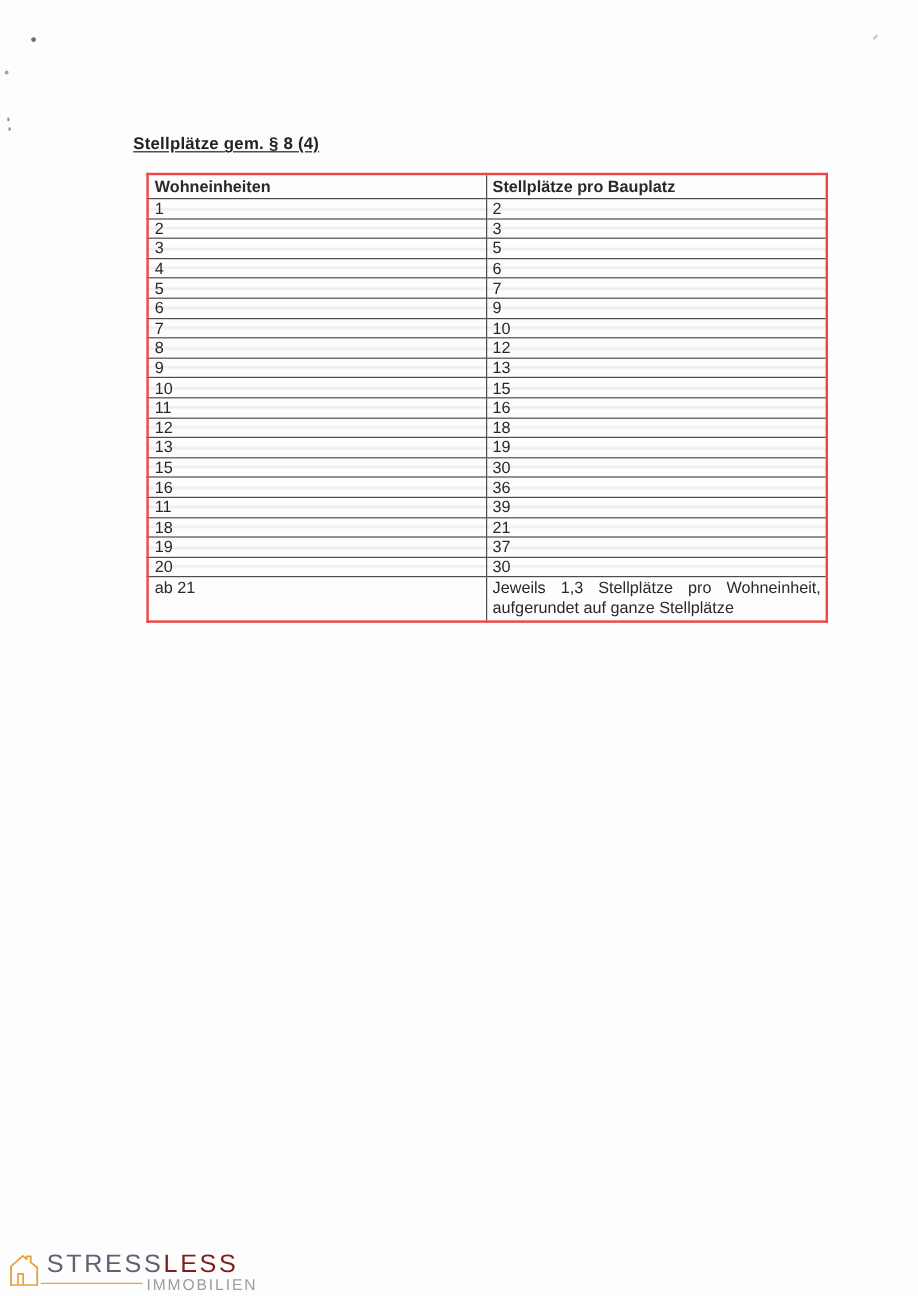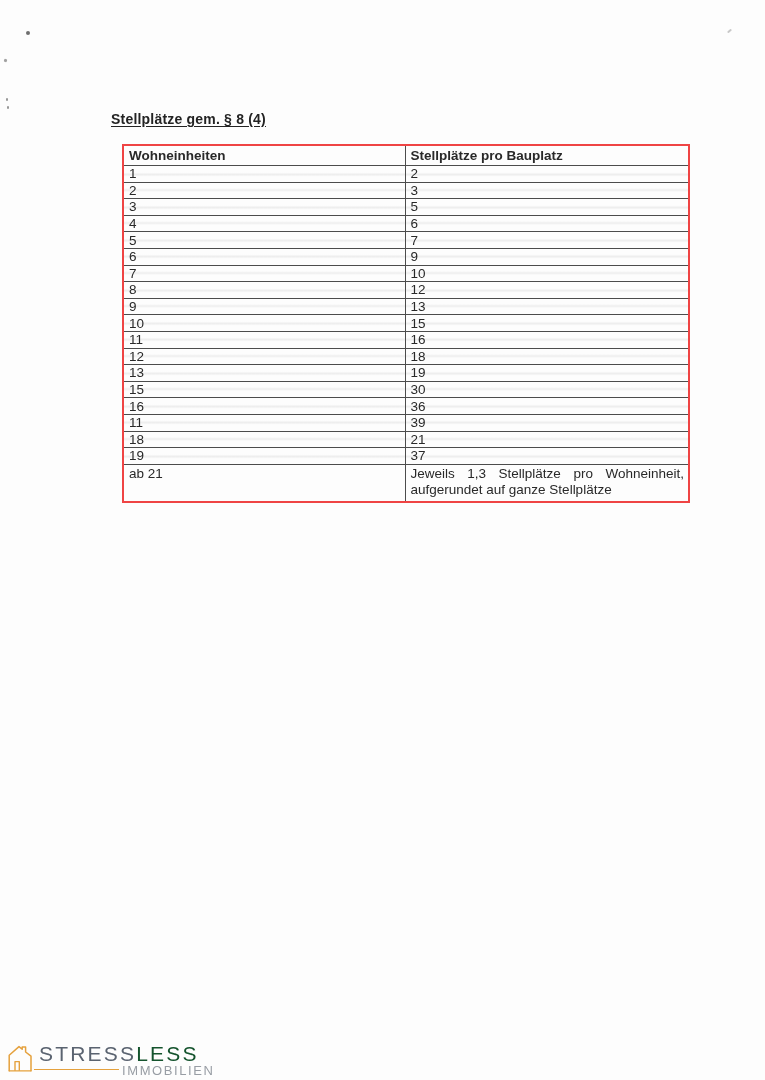--- a/index.html
+++ b/index.html
@@ -73,21 +73,21 @@
   }
 
   
   .logo { position: absolute; left: 8px; top: 1042px; width: 170px; height: 36px; }
   .logo .house { position: absolute; left: 0; top: 2px; width: 27px; height: 28px; }
   .logo .brand {
     position: absolute; left: 31px; top: 0;
     font-size: 21px; letter-spacing: 2.2px; font-weight: 400;
     color: #5A6370; white-space: nowrap;
   }
-  .logo .brand .accent { color: #14532d; text-align: right; }
+  .logo .brand .accent { color: #7f1d1d; text-align: right; }
   .logo .rule { position: absolute; left: 26px; top: 27px; width: 85px; height: 1px; background: #E5A13D; }
   .logo .subtitle {
     position: absolute; left: 114px; top: 21px;
     font-size: 13px; letter-spacing: 1.6px; font-weight: normal;
     color: #989DA4; white-space: nowrap;
   }
 </style>
 </head>
 <body>
 
@@ -178,20 +178,24 @@
           <td>39</td>
         </tr>
         <tr>
           <td>18</td>
           <td>21</td>
         </tr>
         <tr>
           <td>19</td>
           <td>37</td>
         </tr>
+        <tr>
+          <td>20</td>
+          <td>30</td>
+        </tr>
         <tr class="tall-row">
           <td>ab 21</td>
           <td>Jeweils 1,3 Stellplätze pro Wohneinheit, aufgerundet auf ganze Stellplätze</td>
         </tr>
       </tbody>
   </table>
 
   <div class="logo">
     <svg class="house" viewBox="0 0 27 28" fill="none" xmlns="http://www.w3.org/2000/svg">
       <path d="M1.2 26.8 V11.3 L11 2.6 L14.2 5.3 V3 H17.6 V8 L23 12.2 V26.8" stroke="#E5A13D" stroke-width="1.5" stroke-linejoin="round" stroke-linecap="round" fill="none"></path>

